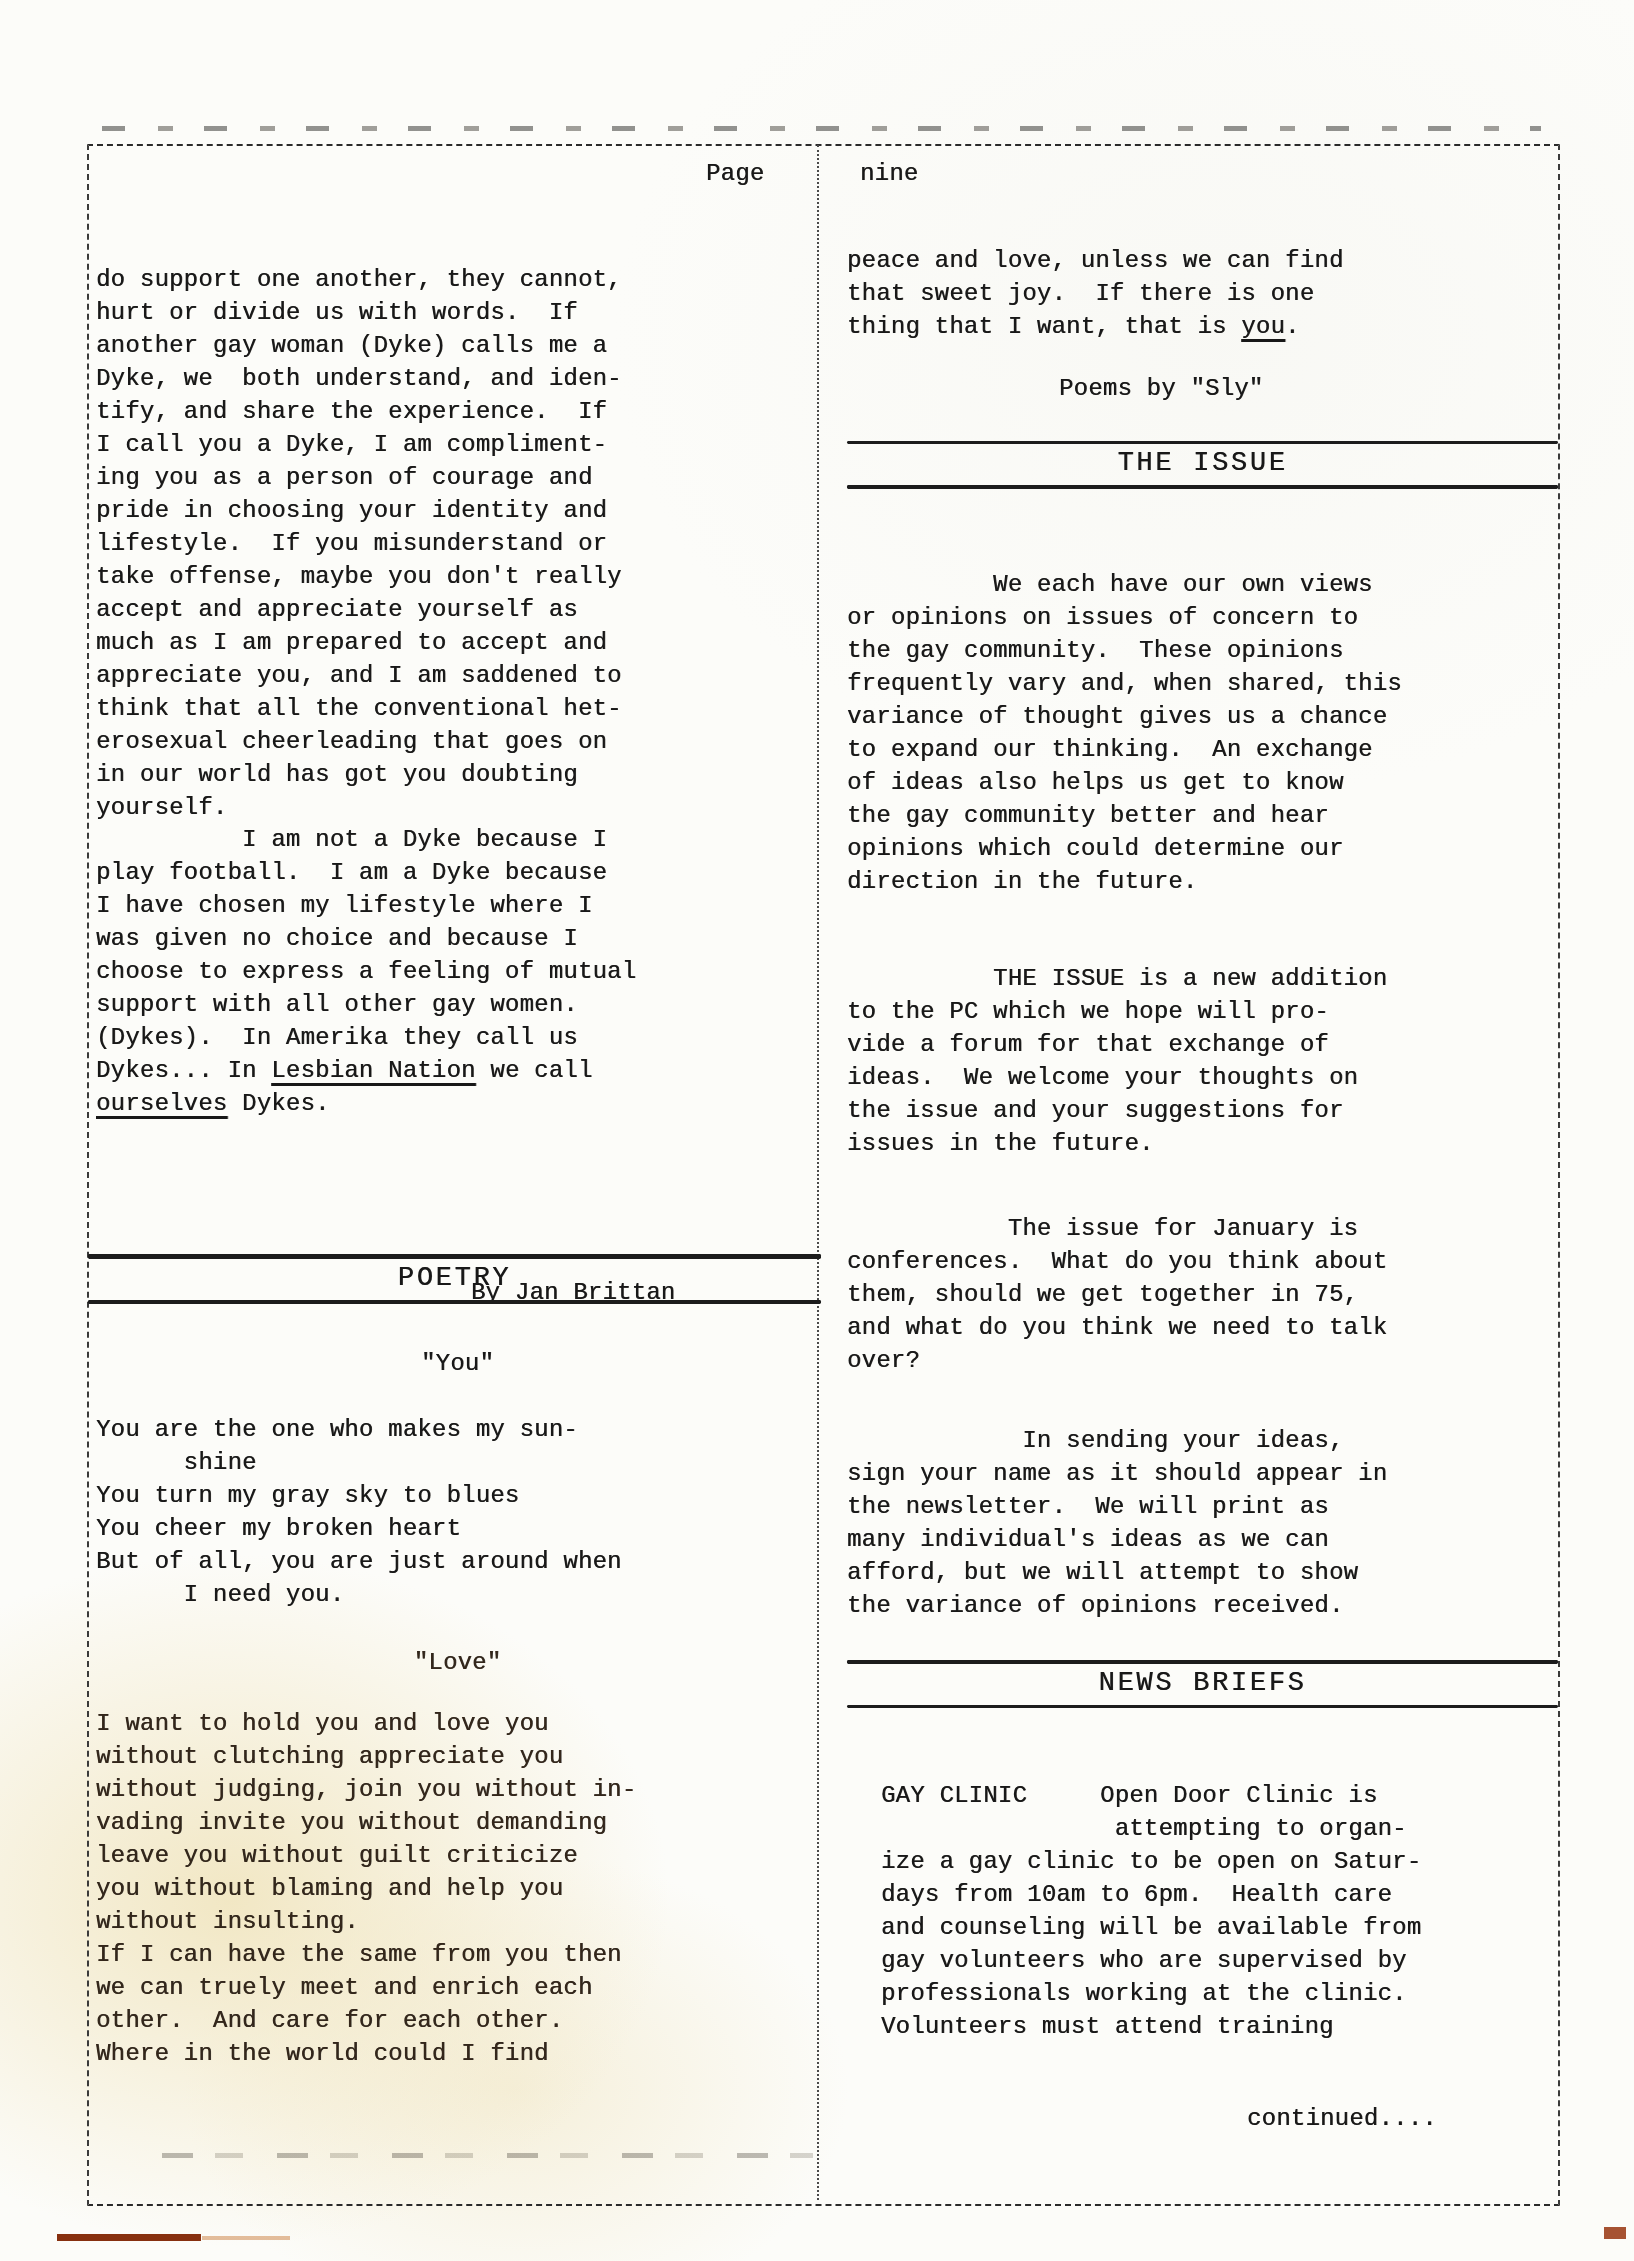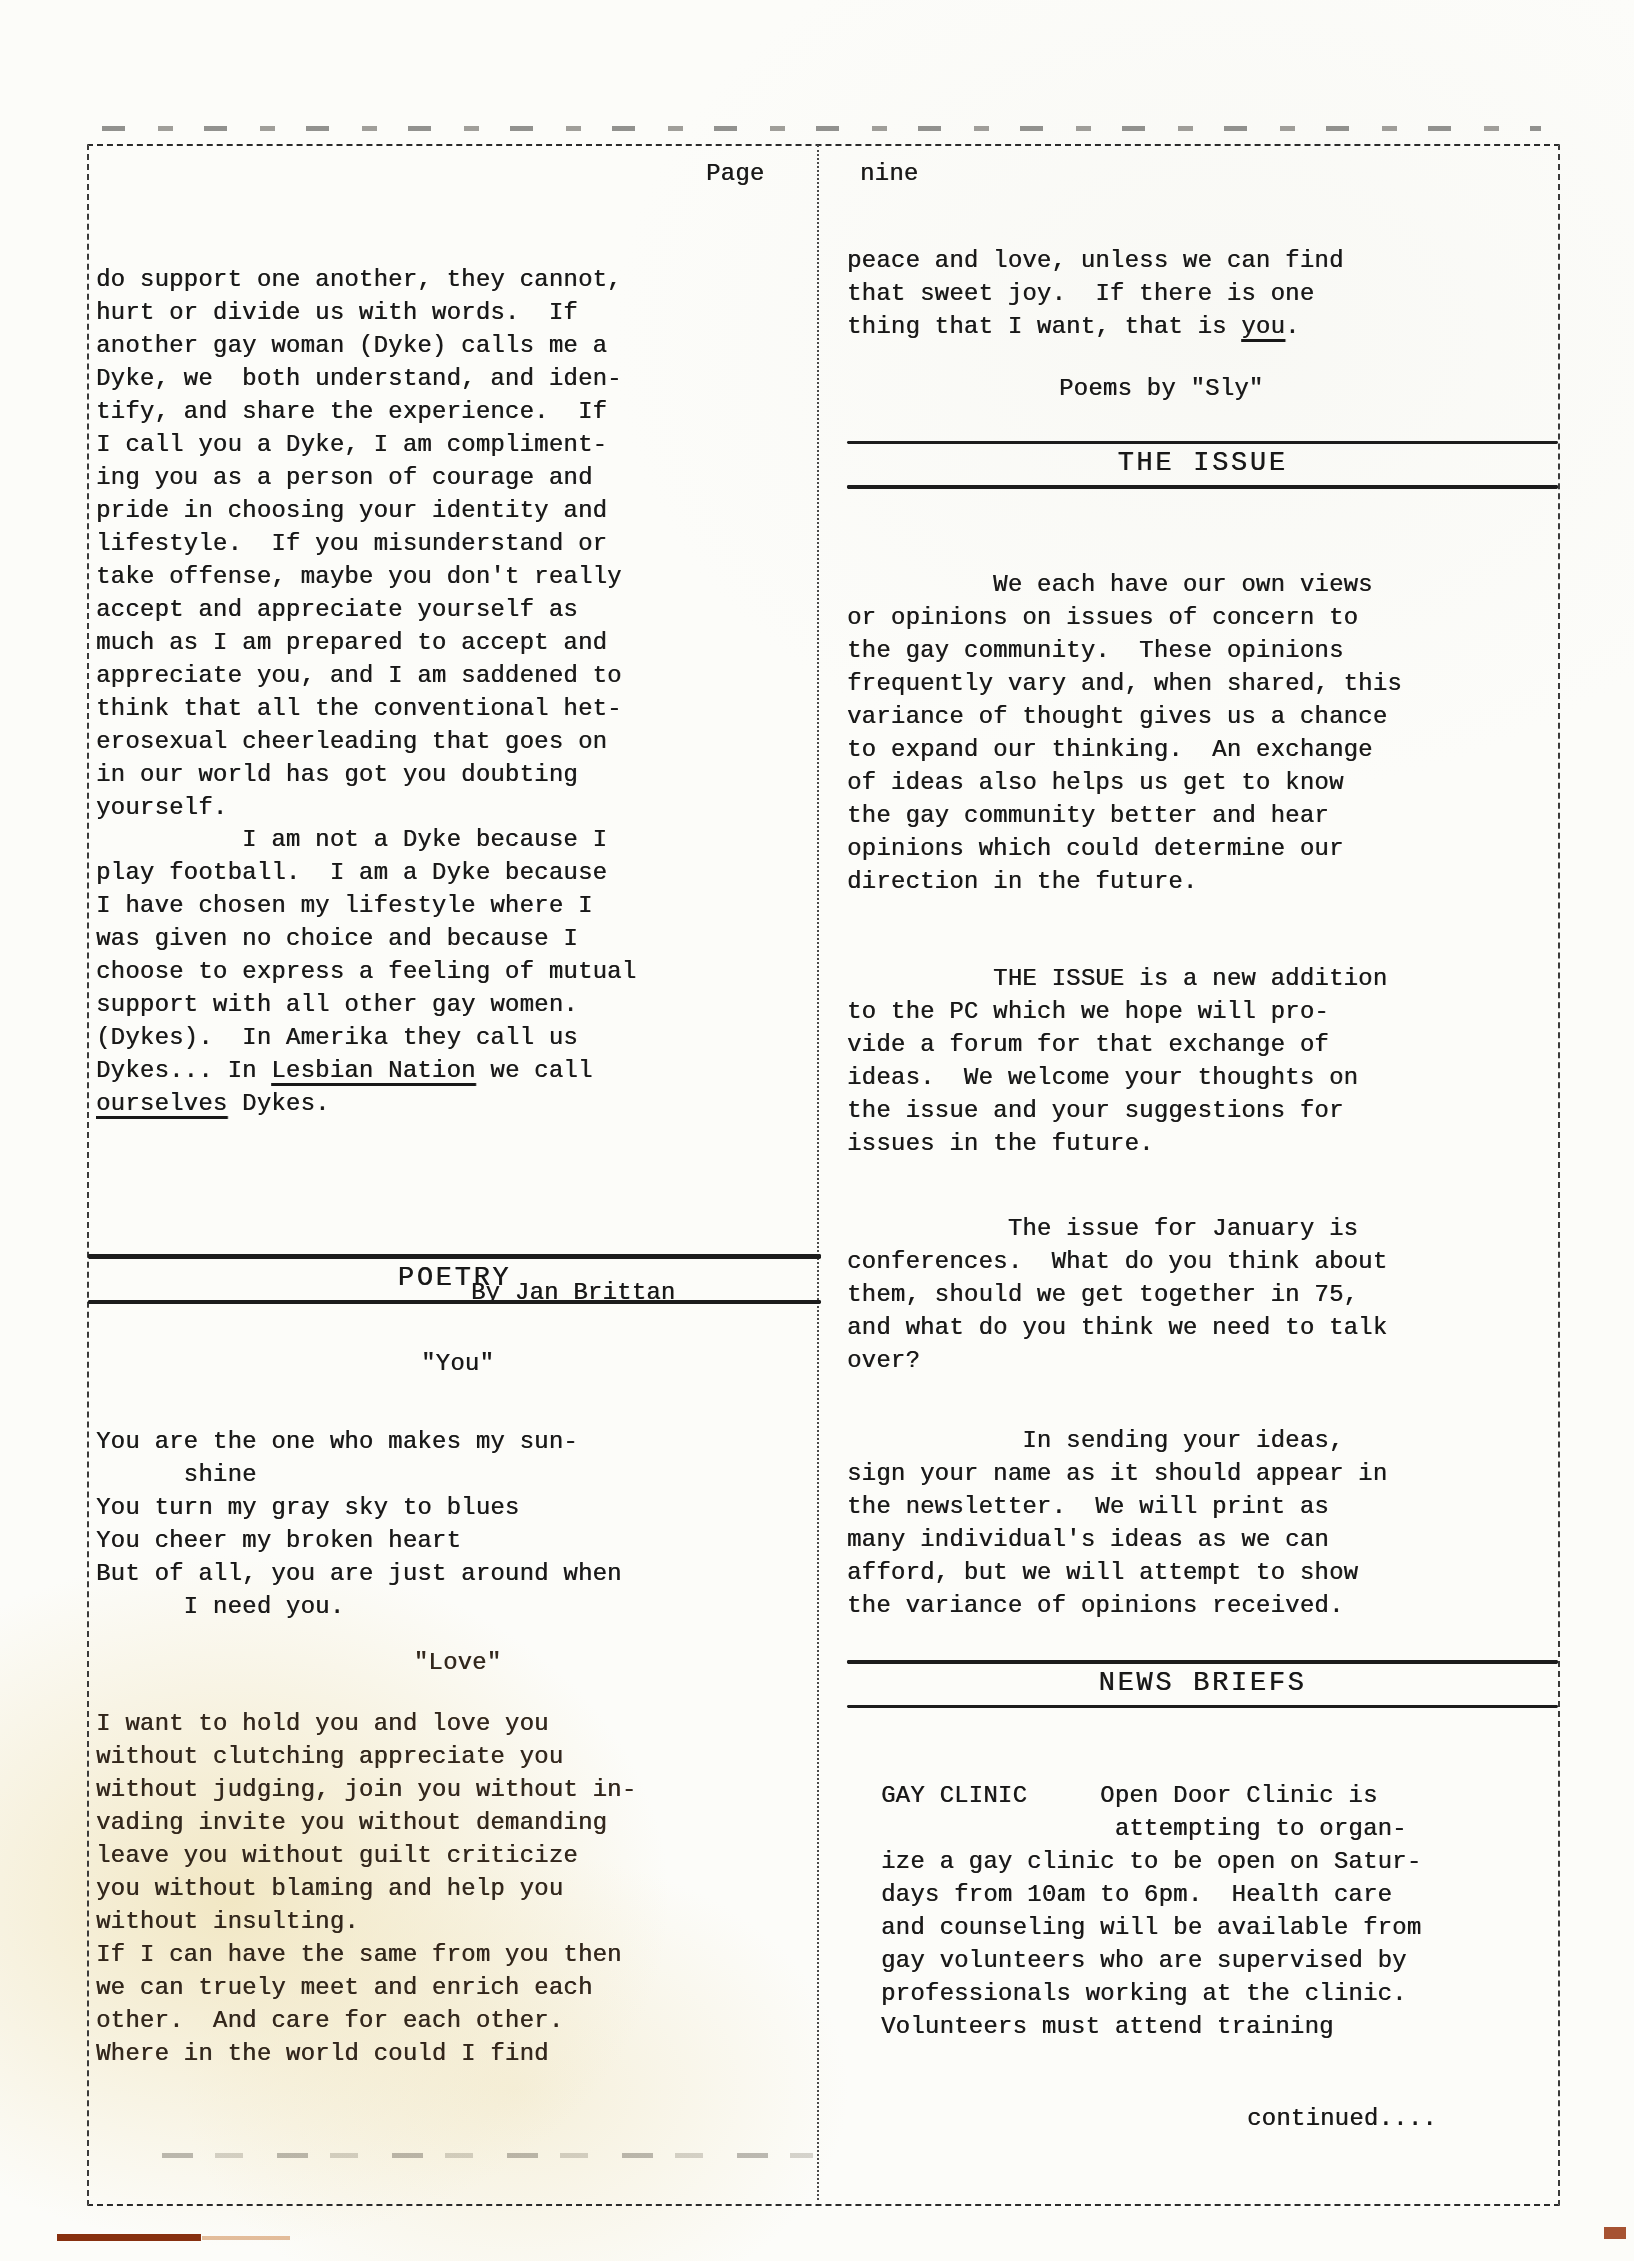--- a/index.html
+++ b/index.html
@@ -83,21 +83,21 @@
   <div class="t" style="left:440px; top:1276px;margin-left:31px;">By Jan Brittan</div>
 
   <div class="rule-header" style="left:88px; top:1254px; width:733px;">
     <div class="rule" style="height:5.4px;"></div>
     <div class="rule-title">POETRY</div>
     <div class="rule thin"></div>
   </div>
 
   <div class="t center" style="left:96px; top:1347px; width:723px;">"You"</div>
 
-  <div class="t" style="left:96px; top:1413px; width:740px;margin-top:12px;">You are the one who makes my sun-
+  <div class="t" style="left:96px; top:1413px; width:740px;">You are the one who makes my sun-
       shine
 You turn my gray sky to blues
 You cheer my broken heart
 But of all, you are just around when
       I need you.</div>
 
   <div class="t center brown" style="left:96px; top:1646px; width:723px;">"Love"</div>
 
   <div class="t brown" style="left:96px; top:1707px; width:740px;">I want to hold you and love you
 without clutching appreciate you

